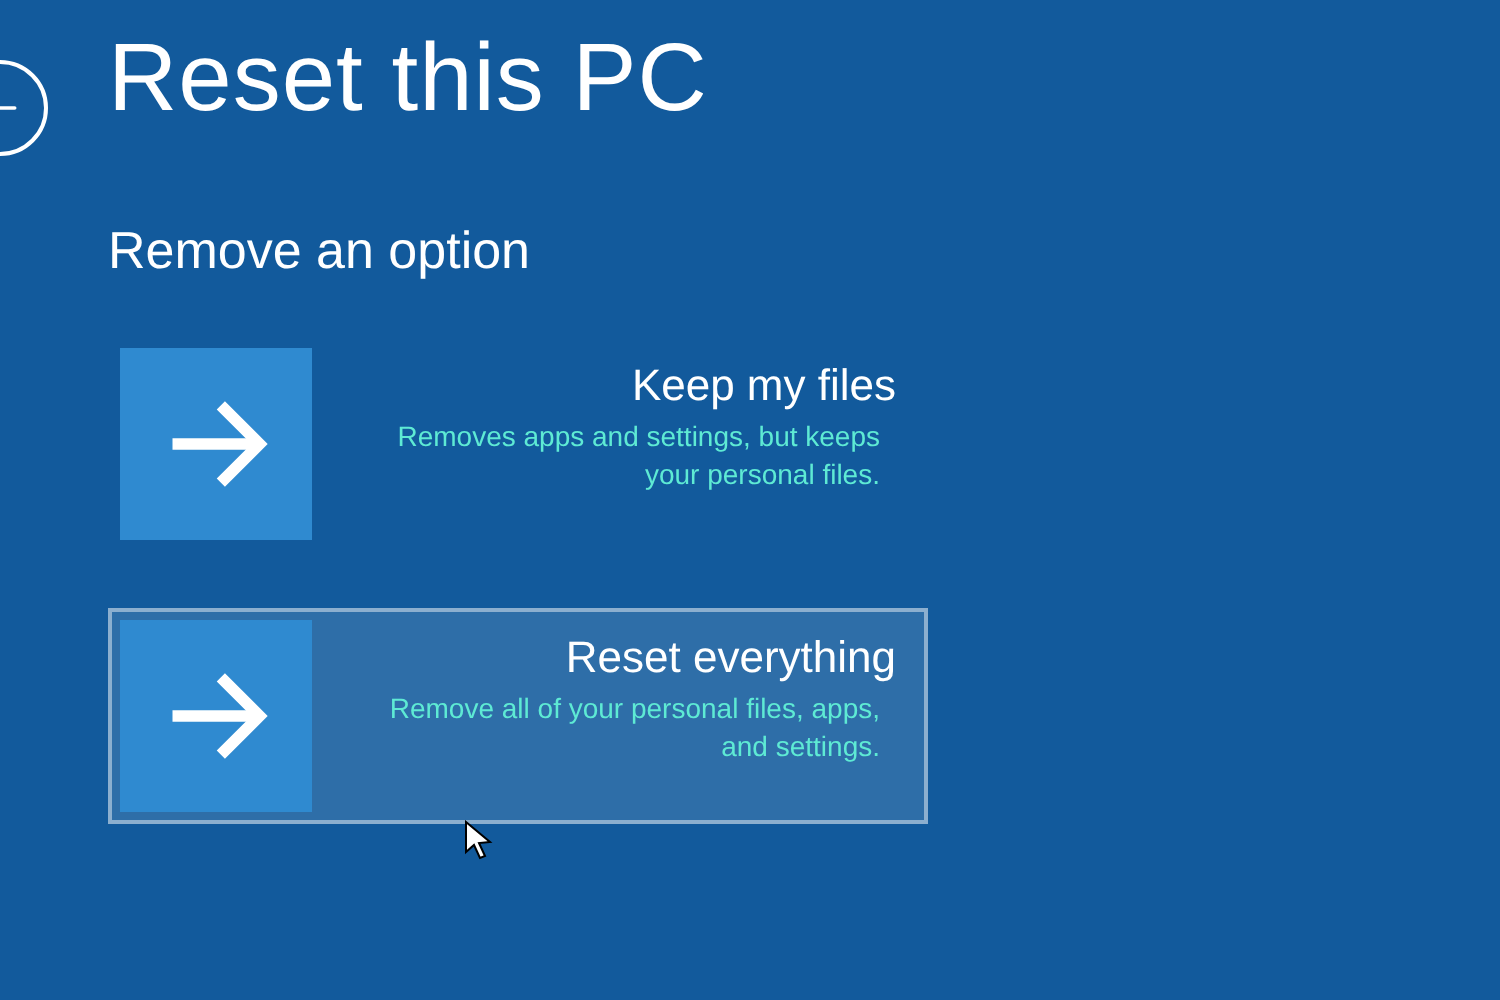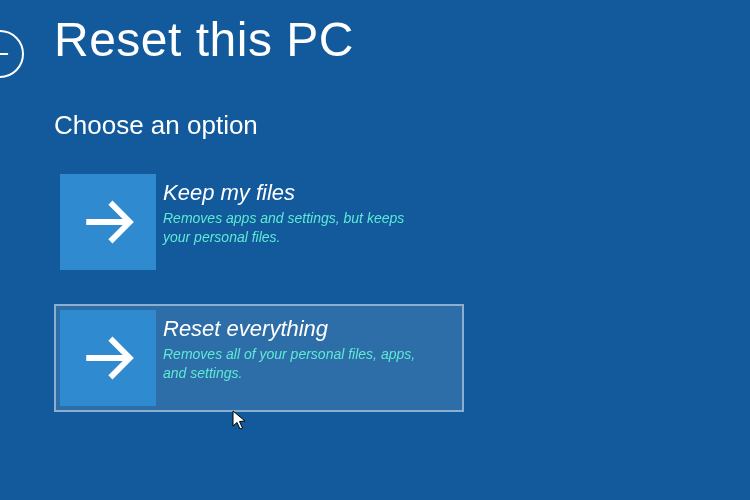--- a/index.html
+++ b/index.html
@@ -11,20 +11,21 @@
     font-family: "Segoe UI", "Segoe UI Light", Arial, sans-serif;
     background: #125a9c;
     color: #ffffff;
     -webkit-font-smoothing: antialiased;
   }
   .screen {
     position: relative;
     width: 650px;
     height: 500px;
     box-sizing: border-box;
+    text-align: right;
   }
   
   .back-btn {
     position: absolute;
     top: 30px;
     left: -24px;
     width: 48px;
     height: 48px;
     border: 2px solid #ffffff;
     border-radius: 50%;
@@ -78,23 +79,22 @@
     height: 96px;
     background: #2f8ad0;
     display: flex;
     align-items: center;
     justify-content: center;
     flex: 0 0 96px;
   }
   .tile svg { display: block; }
 
   .opt-text {
-    padding: 6px 10px 0 7px;
+    padding: 6px 10px 0 24px;
     flex: 1 1 auto;
-    font-style: italic;
   }
   .opt-title {
     font-size: 22px;
     font-weight: 400;
     line-height: 1.15;
     margin-bottom: 4px;
   }
   .opt-desc {
     font-size: 14px;
     font-weight: 400;
@@ -119,21 +119,21 @@
     <span>
       <svg width="22" height="22" viewBox="0 0 24 24" fill="none" stroke="#ffffff" stroke-width="2" stroke-linecap="round" stroke-linejoin="round">
         <line x1="20" y1="12" x2="5" y2="12"></line>
         <polyline points="11 5 4 12 11 19"></polyline>
       </svg>
     </span>
   </div>
 
   <div class="title">Reset this PC</div>
 
-  <div class="subtitle">Choose an option</div>
+  <div class="subtitle">Remove an option</div>
 
   <div class="options">
 
     <div class="option">
       <div class="tile">
         <span>
           <svg width="58" height="58" viewBox="0 0 24 24" fill="none" stroke="#ffffff" stroke-width="2.4" stroke-linecap="butt" stroke-linejoin="miter">
             <line x1="3" y1="12" x2="20" y2="12"></line>
             <polyline points="13 4 21 12 13 20"></polyline>
           </svg>
@@ -149,21 +149,21 @@
       <div class="tile">
         <span>
           <svg width="58" height="58" viewBox="0 0 24 24" fill="none" stroke="#ffffff" stroke-width="2.4" stroke-linecap="butt" stroke-linejoin="miter">
             <line x1="3" y1="12" x2="20" y2="12"></line>
             <polyline points="13 4 21 12 13 20"></polyline>
           </svg>
         </span>
       </div>
       <div class="opt-text">
         <div class="opt-title">Reset everything</div>
-        <div class="opt-desc">Removes all of your personal files, apps, and settings.</div>
+        <div class="opt-desc">Remove all of your personal files, apps, and settings.</div>
       </div>
     </div>
 
   </div>
 
   <div class="cursor">
     <svg width="16" height="22" viewBox="0 0 16 22">
       <path d="M1 1 L1 16 L5 12.5 L8 19 L10.5 18 L7.5 11.5 L13 11 Z" fill="#ffffff" stroke="#000000" stroke-width="1"></path>
     </svg>
   </div>

